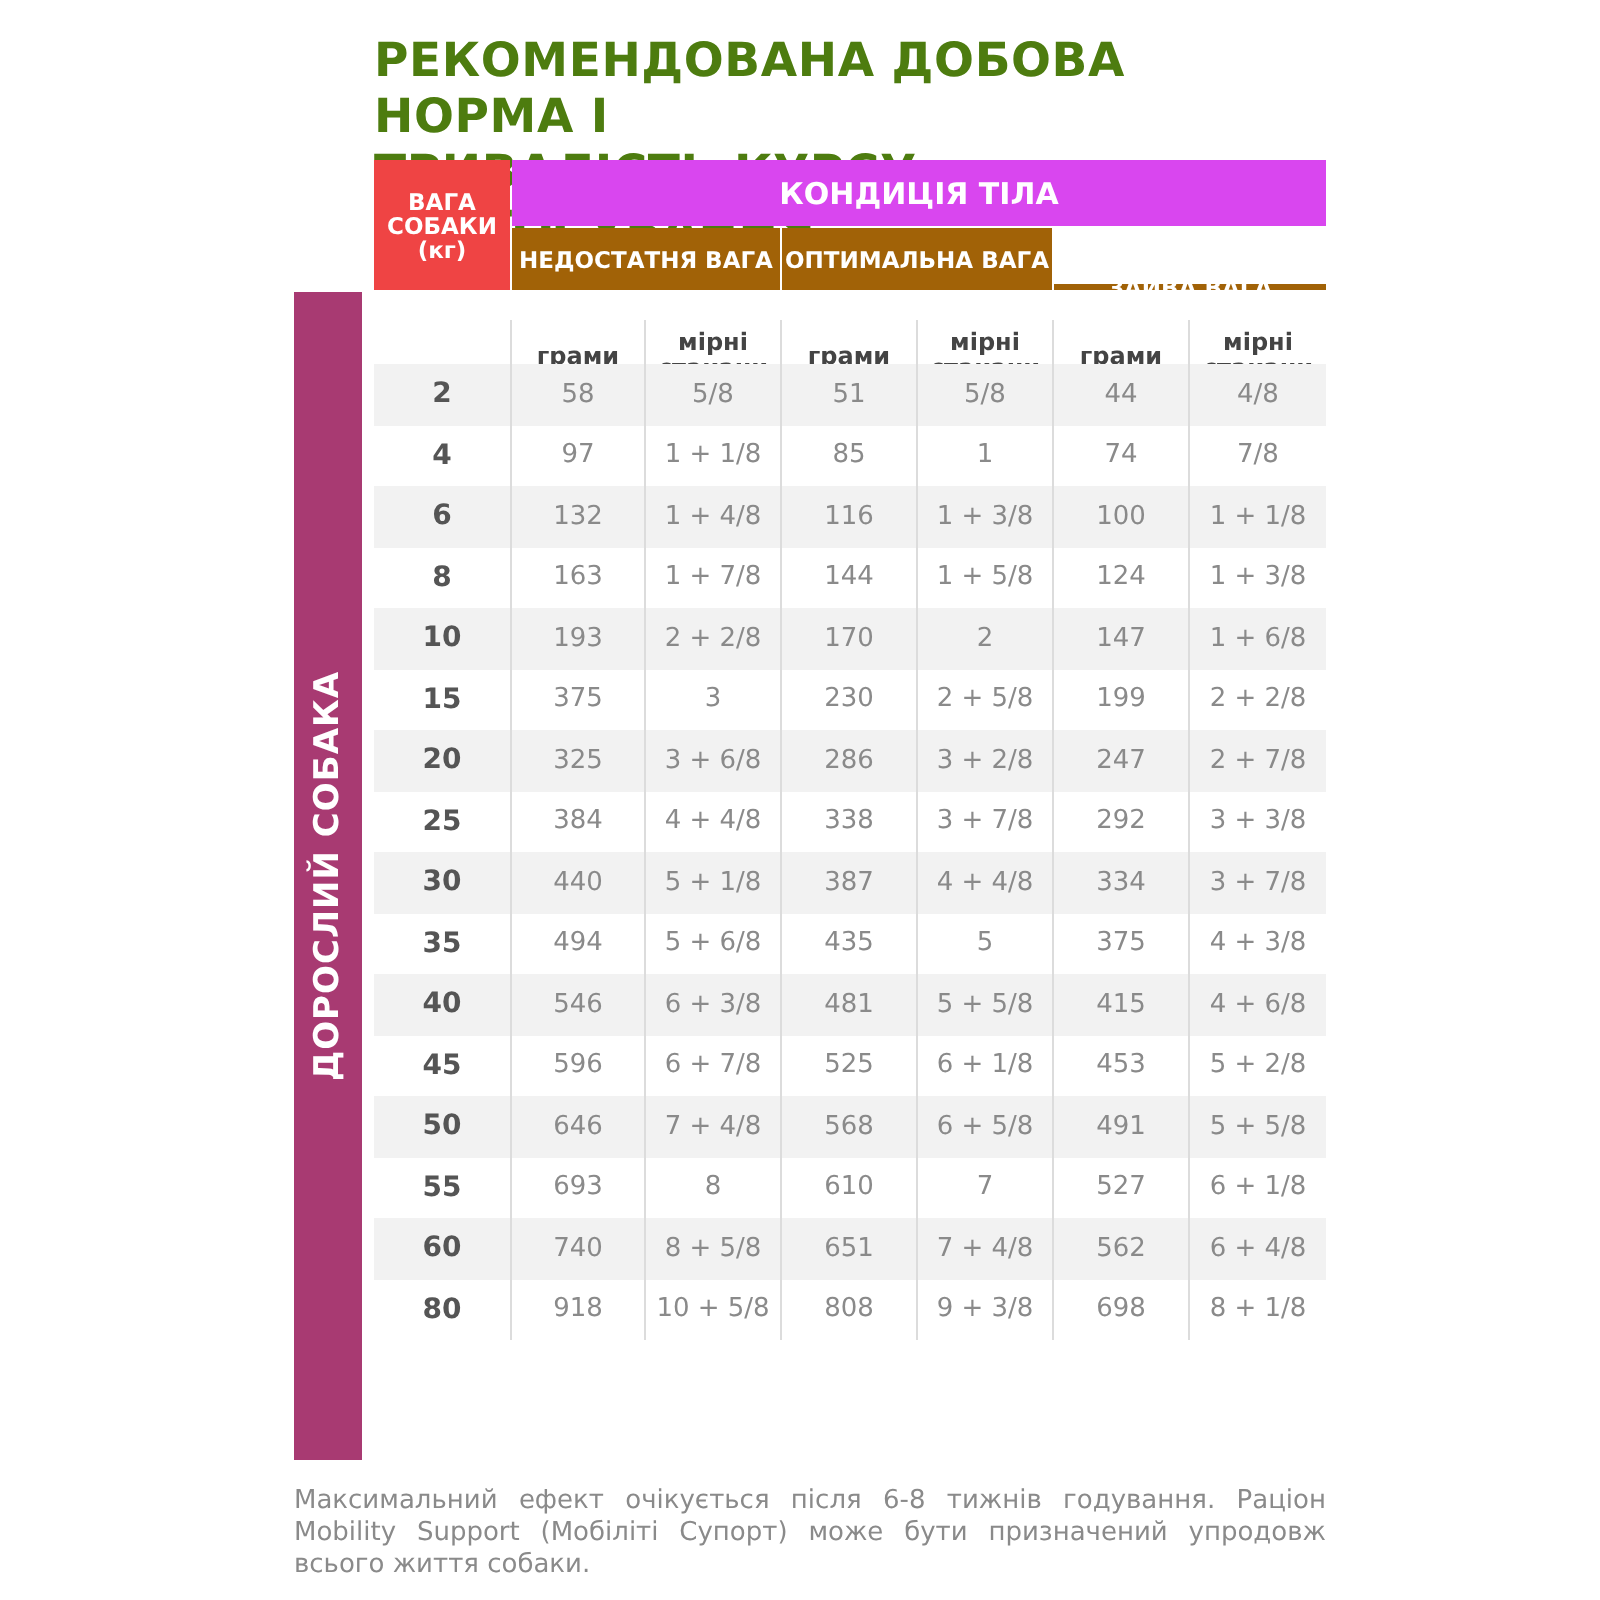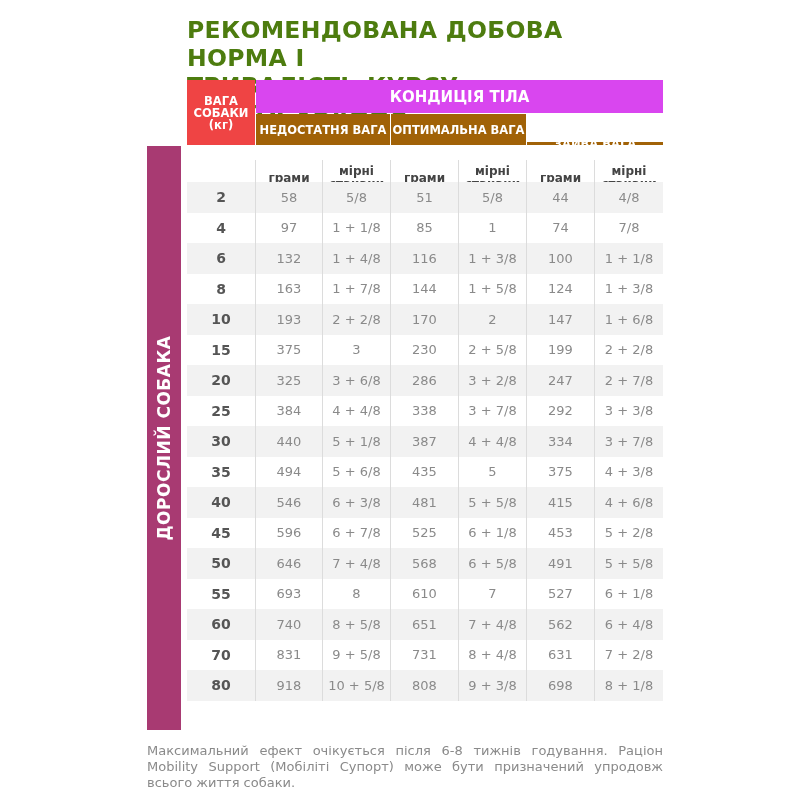--- a/index.html
+++ b/index.html
@@ -208,29 +208,20 @@
     <div class="row">
       <div class="cell c0 w">60</div>
       <div class="cell c1">740</div>
       <div class="cell c2">8 + 5/8</div>
       <div class="cell c3">651</div>
       <div class="cell c4">7 + 4/8</div>
       <div class="cell c5">562</div>
       <div class="cell c6">6 + 4/8</div>
     </div>
     <div class="row">
-      <div class="cell c0 w">70</div>
-      <div class="cell c1">831</div>
-      <div class="cell c2">9 + 5/8</div>
-      <div class="cell c3">731</div>
-      <div class="cell c4">8 + 4/8</div>
-      <div class="cell c5">631</div>
-      <div class="cell c6">7 + 2/8</div>
-    </div>
-    <div class="row">
       <div class="cell c0 w">80</div>
       <div class="cell c1">918</div>
       <div class="cell c2">10 + 5/8</div>
       <div class="cell c3">808</div>
       <div class="cell c4">9 + 3/8</div>
       <div class="cell c5">698</div>
       <div class="cell c6">8 + 1/8</div>
     </div>
   </div>
 

